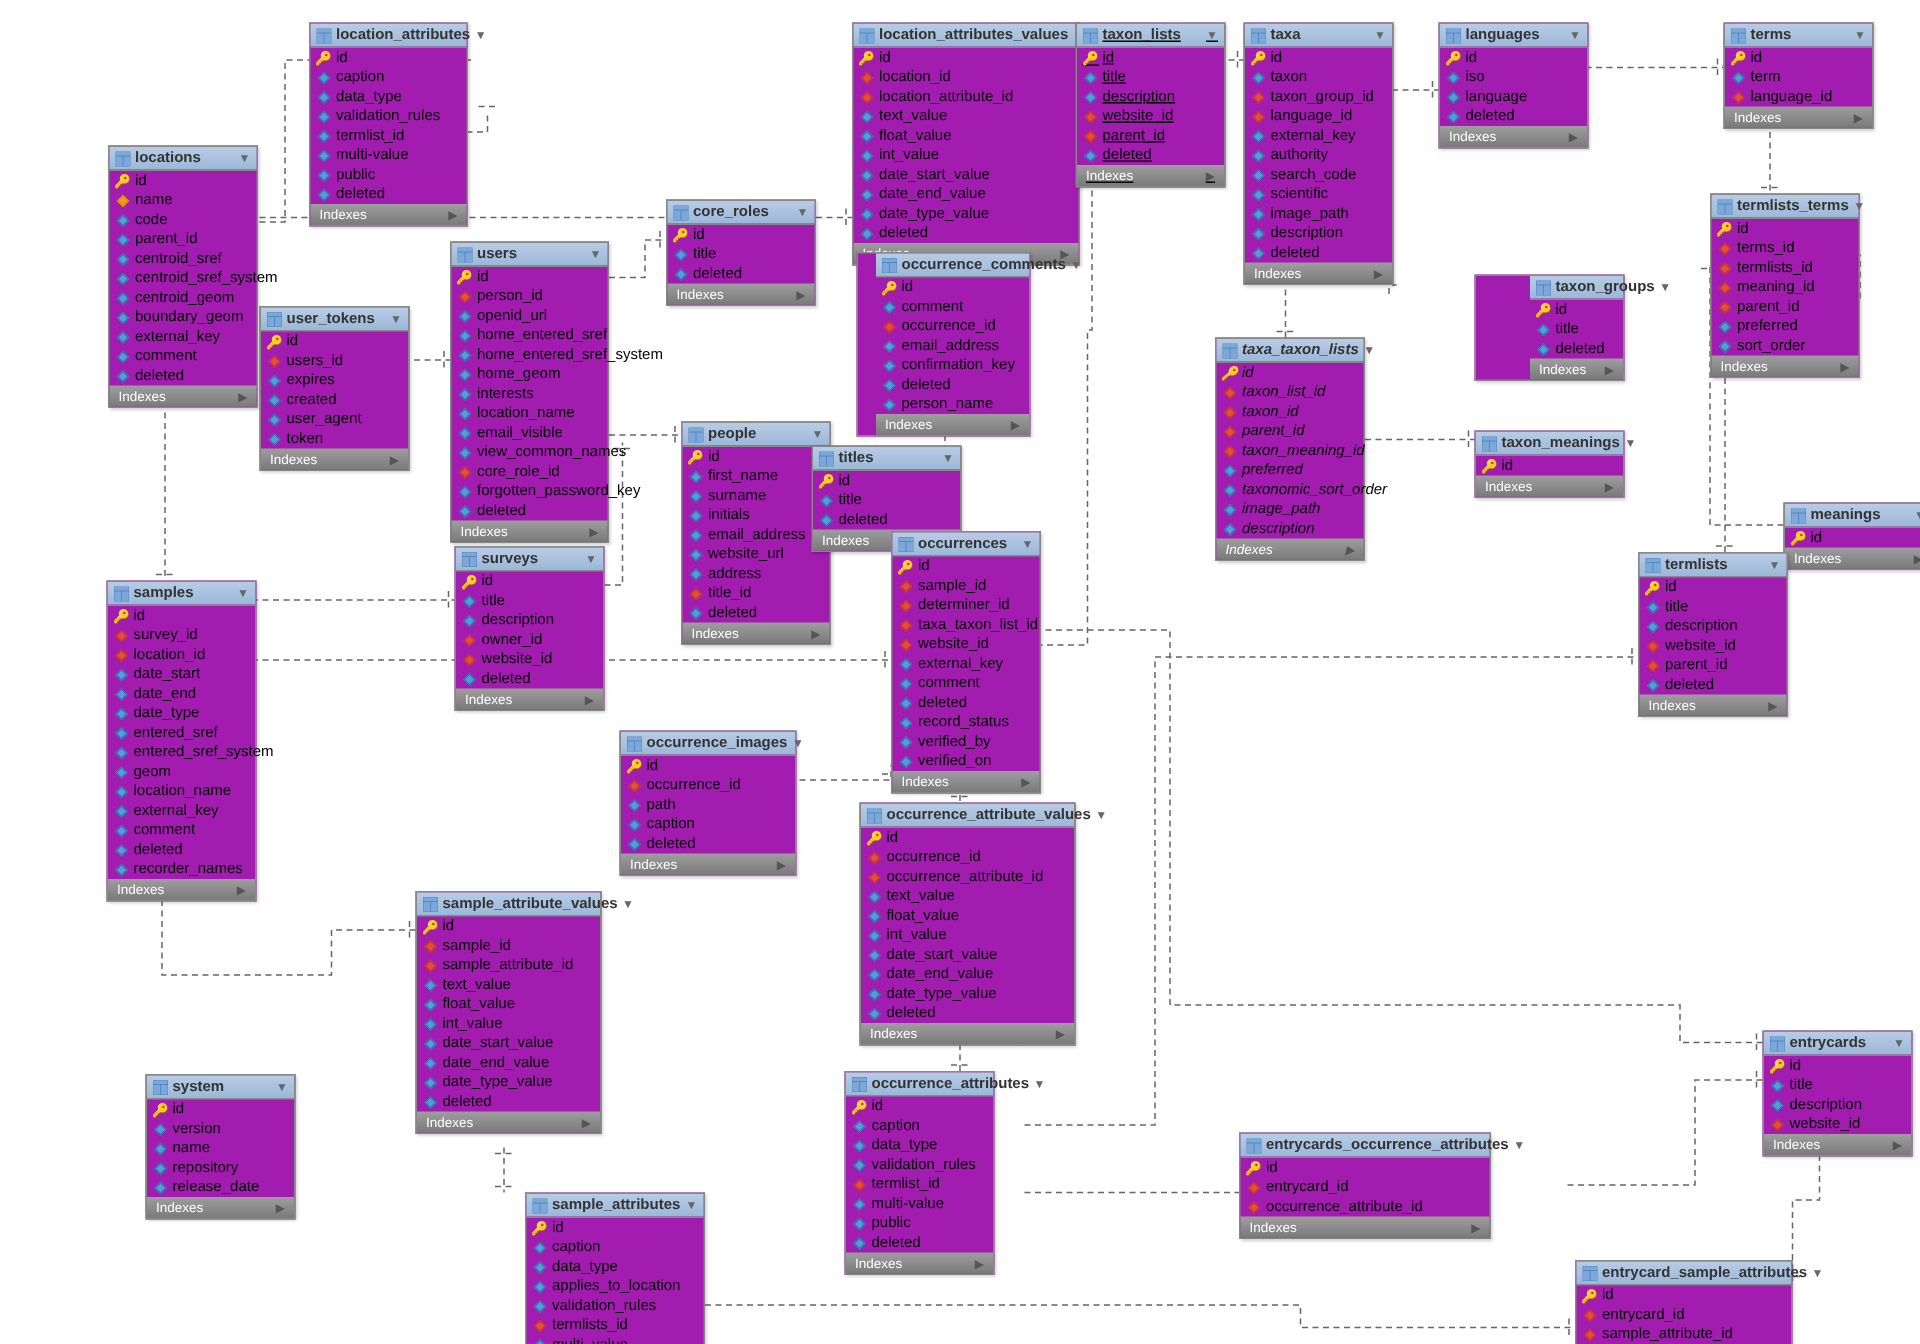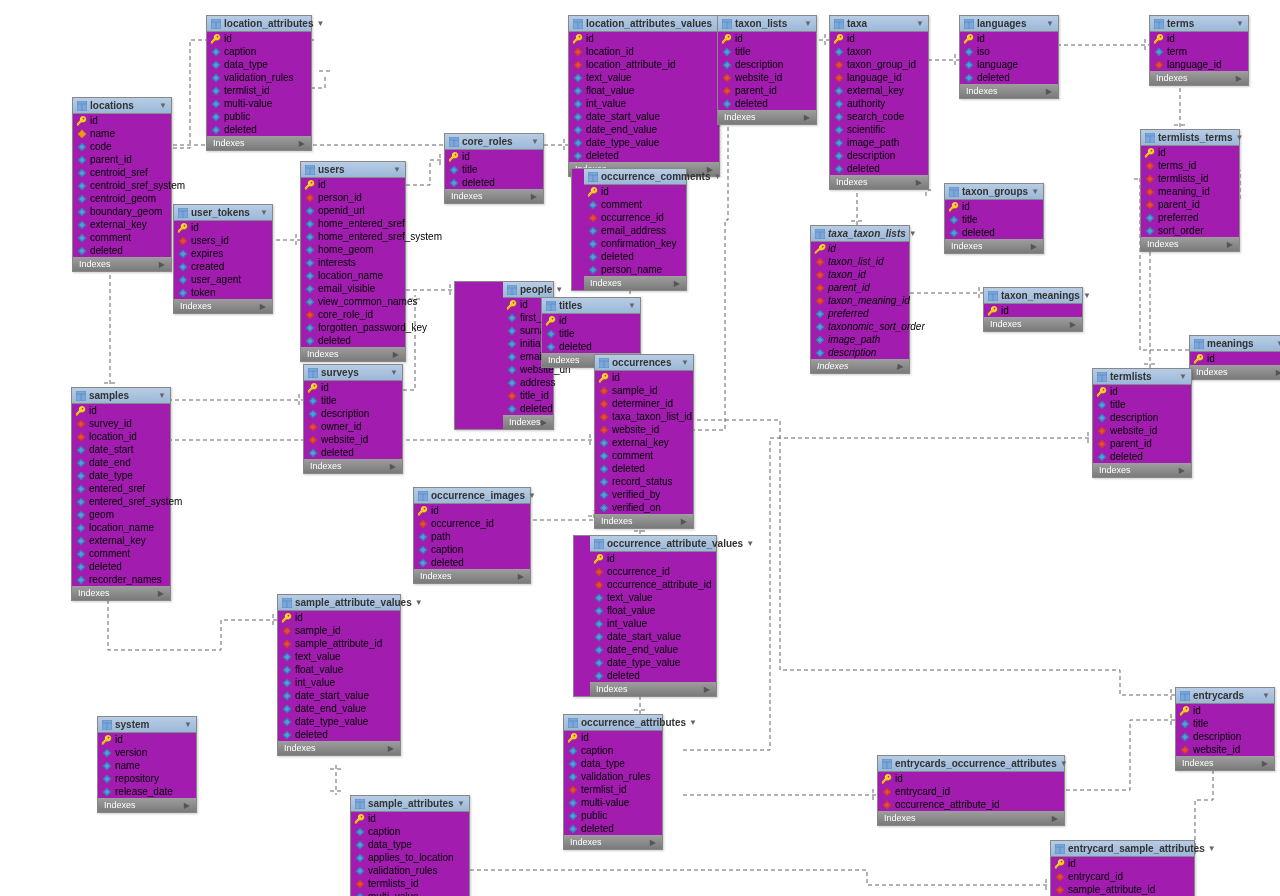--- a/index.html
+++ b/index.html
@@ -681,21 +681,21 @@
         <span class="icon">
           <span class="diamond d-blue"></span>
         </span>
         <span>deleted</span>
       </div>
       <div class="indexes">
         <span>Indexes</span>
         <span class="tri">▶</span>
       </div>
     </div>
-    <div class="table" style="left: 454px; top: 281px; width: 75px; padding-left: 48px;">
+    <div class="table" style="left: 454px; top: 281px; width: 75px;">
       <div class="table-header">
         <svg viewBox="0 0 10 10">
           <rect x="0" y="0" width="10" height="10" fill="#7ba7d9" stroke="#4a7db8" stroke-width="0.5"></rect>
           <line x1="0" y1="3" x2="10" y2="3" stroke="#4a7db8" stroke-width="0.5"></line>
           <line x1="5" y1="3" x2="5" y2="10" stroke="#4a7db8" stroke-width="0.5"></line>
         </svg>
         <span class="title">people</span>
         <span class="arrow">▼</span>
       </div>
       <div class="row">
@@ -1029,21 +1029,21 @@
         <span class="icon">
           <span class="diamond d-blue"></span>
         </span>
         <span>verified_on</span>
       </div>
       <div class="indexes">
         <span>Indexes</span>
         <span class="tri">▶</span>
       </div>
     </div>
-    <div class="table" style="left: 573px; top: 535px; width: 144px; padding-left: 16px;">
+    <div class="table" style="left: 573px; top: 535px; width: 144px;">
       <div class="table-header">
         <svg viewBox="0 0 10 10">
           <rect x="0" y="0" width="10" height="10" fill="#7ba7d9" stroke="#4a7db8" stroke-width="0.5"></rect>
           <line x1="0" y1="3" x2="10" y2="3" stroke="#4a7db8" stroke-width="0.5"></line>
           <line x1="5" y1="3" x2="5" y2="10" stroke="#4a7db8" stroke-width="0.5"></line>
         </svg>
         <span class="title">occurrence_attribute_values</span>
         <span class="arrow">▼</span>
       </div>
       <div class="row">
@@ -1163,21 +1163,21 @@
         <span class="icon">
           <span class="diamond d-blue"></span>
         </span>
         <span>deleted</span>
       </div>
       <div class="indexes">
         <span>Indexes</span>
         <span class="tri">▶</span>
       </div>
     </div>
-    <div class="table" style="left: 717px; top: 15px; width: 80px;">
+    <div class="table" style="left: 717px; top: 15px; width: 80px; text-decoration: underline;">
       <div class="table-header">
         <svg viewBox="0 0 10 10">
           <rect x="0" y="0" width="10" height="10" fill="#7ba7d9" stroke="#4a7db8" stroke-width="0.5"></rect>
           <line x1="0" y1="3" x2="10" y2="3" stroke="#4a7db8" stroke-width="0.5"></line>
           <line x1="5" y1="3" x2="5" y2="10" stroke="#4a7db8" stroke-width="0.5"></line>
         </svg>
         <span class="title">taxon_lists</span>
         <span class="arrow">▼</span>
       </div>
       <div class="row">
@@ -1358,21 +1358,21 @@
         <span class="icon">
           <span class="diamond d-blue"></span>
         </span>
         <span>deleted</span>
       </div>
       <div class="indexes">
         <span>Indexes</span>
         <span class="tri">▶</span>
       </div>
     </div>
-    <div class="table" style="left: 944px; top: 183px; width: 82px;">
+    <div class="table" style="left: 983px; top: 183px; width: 82px; padding-left: 36px;">
       <div class="table-header">
         <svg viewBox="0 0 10 10">
           <rect x="0" y="0" width="10" height="10" fill="#7ba7d9" stroke="#4a7db8" stroke-width="0.5"></rect>
           <line x1="0" y1="3" x2="10" y2="3" stroke="#4a7db8" stroke-width="0.5"></line>
           <line x1="5" y1="3" x2="5" y2="10" stroke="#4a7db8" stroke-width="0.5"></line>
         </svg>
         <span class="title">taxon_groups</span>
         <span class="arrow">▼</span>
       </div>
       <div class="row">
@@ -1445,21 +1445,21 @@
       </div>
       <div class="row">
         <span class="icon key">🔑</span>
         <span>id</span>
       </div>
       <div class="indexes">
         <span>Indexes</span>
         <span class="tri">▶</span>
       </div>
     </div>
-    <div class="table" style="left: 877px; top: 755px; width: 188px;">
+    <div class="table" style="left: 826px; top: 755px; width: 168px;">
       <div class="table-header">
         <svg viewBox="0 0 10 10">
           <rect x="0" y="0" width="10" height="10" fill="#7ba7d9" stroke="#4a7db8" stroke-width="0.5"></rect>
           <line x1="0" y1="3" x2="10" y2="3" stroke="#4a7db8" stroke-width="0.5"></line>
           <line x1="5" y1="3" x2="5" y2="10" stroke="#4a7db8" stroke-width="0.5"></line>
         </svg>
         <span class="title">entrycards_occurrence_attributes</span>
         <span class="arrow">▼</span>
       </div>
       <div class="row">

